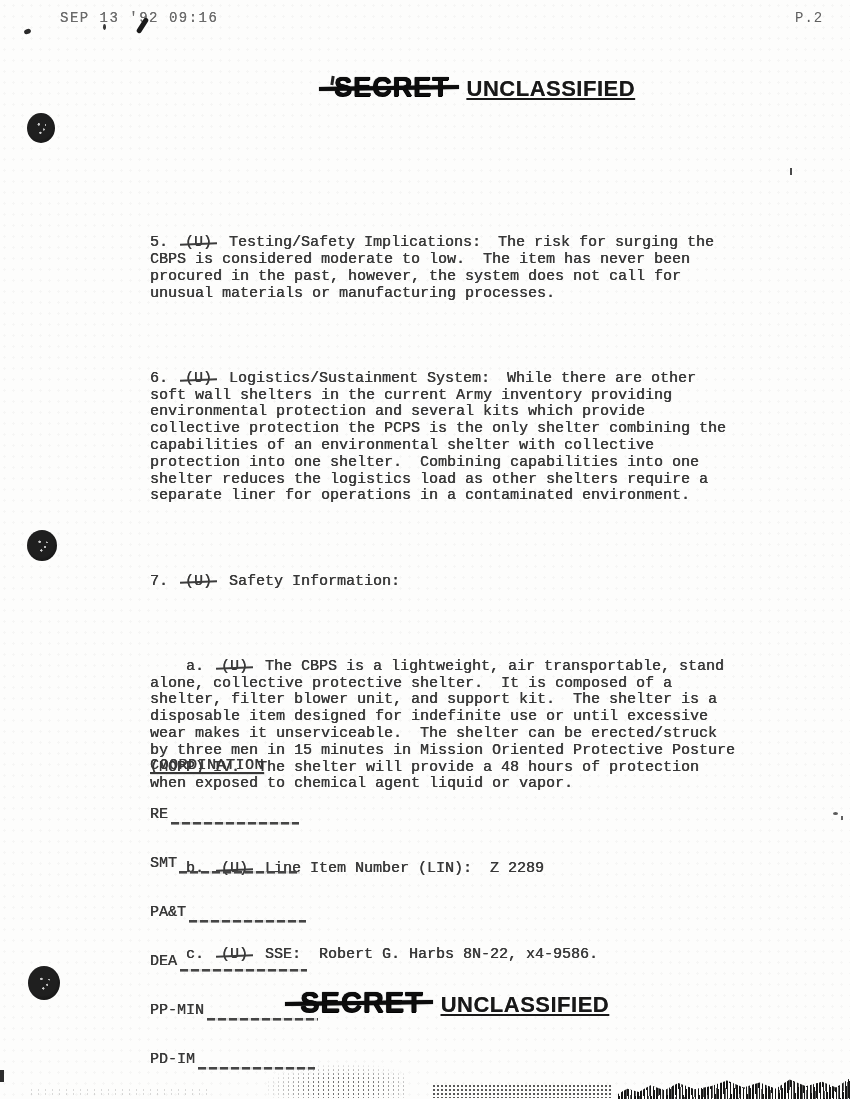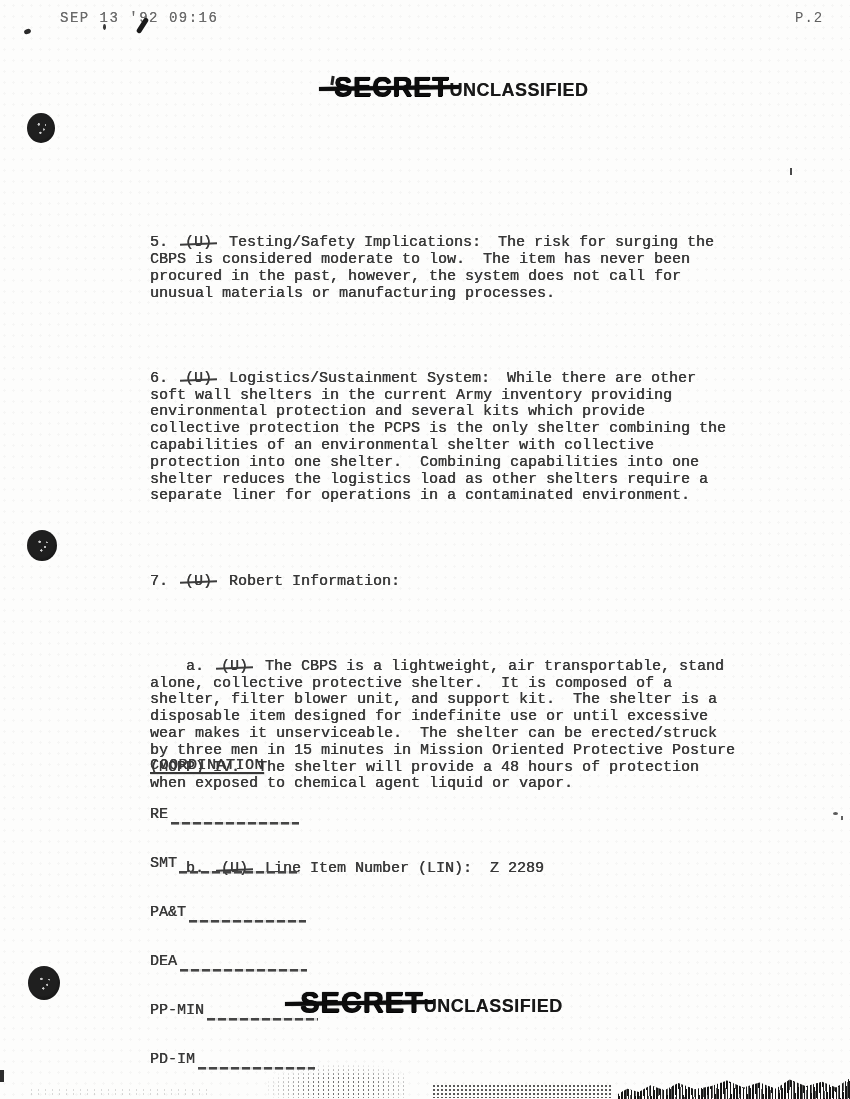--- a/index.html
+++ b/index.html
@@ -20,37 +20,38 @@
     position:absolute;left:60px;top:10px;
     font-size:14px;letter-spacing:1.5px;color:#6b6b6b;
     text-shadow:0 0 0.5px rgba(90,90,90,0.8);
   }
   .fax-pn{
     position:absolute;left:787px;top:10px;
     font-size:14px;letter-spacing:1px;color:#5f5f5f;margin-left:8px;
   }
 
   
-  .banner{position:absolute;display:flex;align-items:baseline;gap:0;font-family:"Liberation Sans","DejaVu Sans",sans-serif;}
+  .banner{position:absolute;display:flex;align-items:baseline;gap:17px;font-family:"Liberation Sans","DejaVu Sans",sans-serif;}
   .banner-top{left:334px;top:72px;}
   .banner-bottom{left:300px;top:986px;}
   .stamp-secret{
     position:relative;display:inline-block;
     font-weight:bold;font-size:27px;letter-spacing:1px;color:#0e0e0e;
     text-shadow:0.7px 0 0 #000,0 0.6px 0 #000,0 0 1px rgba(0,0,0,.85);
   }
   .banner-bottom .stamp-secret{font-size:29px;}
   .stamp-secret::after{
     content:"";position:absolute;left:-15px;right:-9px;top:51%;height:4px;
     background:#0c0c0c;transform:translateY(-50%) rotate(-0.8deg);
     box-shadow:0 0 1px rgba(0,0,0,.8);
   }
   .stamp-unclass{
-    font-weight:bold;font-size:18px;letter-spacing:0.5px;color:#181818;
+    font-weight:bold;font-size:22px;letter-spacing:0.5px;color:#181818;
     text-shadow:0 0 0.6px rgba(0,0,0,.6);
+    text-decoration:underline;
   }
 
   
   .hole{
     position:absolute;border-radius:50%;
     background:
       radial-gradient(circle 1.4px at 42% 38%, #c9c9c9 0 1px, transparent 1.5px),
       radial-gradient(circle 1.2px at 60% 55%, #bdbdbd 0 0.9px, transparent 1.3px),
       radial-gradient(circle 1.3px at 48% 66%, #d2d2d2 0 0.9px, transparent 1.4px),
       radial-gradient(circle 1px at 66% 40%, #b5b5b5 0 0.8px, transparent 1.1px),
@@ -175,33 +176,34 @@
 
     <p class="para"><span>6.</span><span class="mark">(U)</span><span class="head">Logistics/Sustainment System:</span><span>While there are other
 soft wall shelters in the current Army inventory providing
 environmental protection and several kits which provide
 collective protection the PCPS is the only shelter combining the
 capabilities of an environmental shelter with collective
 protection into one shelter.  Combining capabilities into one
 shelter reduces the logistics load as other shelters require a
 separate liner for operations in a contaminated environment.</span></p>
 
-    <p class="para"><span>7.</span><span class="mark">(U)</span><span class="head">Robert Information:</span></p>
+    <p class="para"><span>7.</span><span class="mark">(U)</span><span class="head">Safety Information:</span></p>
 
     <p class="para"><span>    a.</span><span class="mark">(U)</span><span>The CBPS is a lightweight, air transportable, stand
 alone, collective protective shelter.  It is composed of a
 shelter, filter blower unit, and support kit.  The shelter is a
 disposable item designed for indefinite use or until excessive
 wear makes it unserviceable.  The shelter can be erected/struck
 by three men in 15 minutes in Mission Oriented Protective Posture
 (MOPP) IV.  The shelter will provide a 48 hours of protection
 when exposed to chemical agent liquid or vapor.</span></p>
 
     <p class="para"><span>    b.</span><span class="mark">(U)</span><span>Line Item Number (LIN):  Z 2289</span></p>
 
+    <p class="para"><span>    c.</span><span class="mark">(U)</span><span>SSE:  Robert G. Harbs 8N-22, x4-9586.</span></p>
 
     
 
   </div>
 
   <div class="coord">
     <span class="coord-title">COORDINATION</span>
     <div class="sig-row"><span>RE</span><span class="sig-line"></span></div>
     <div class="sig-row"><span>SMT</span><span class="sig-line"></span></div>
     <div class="sig-row"><span>PA&amp;T</span><span class="sig-line"></span></div>

